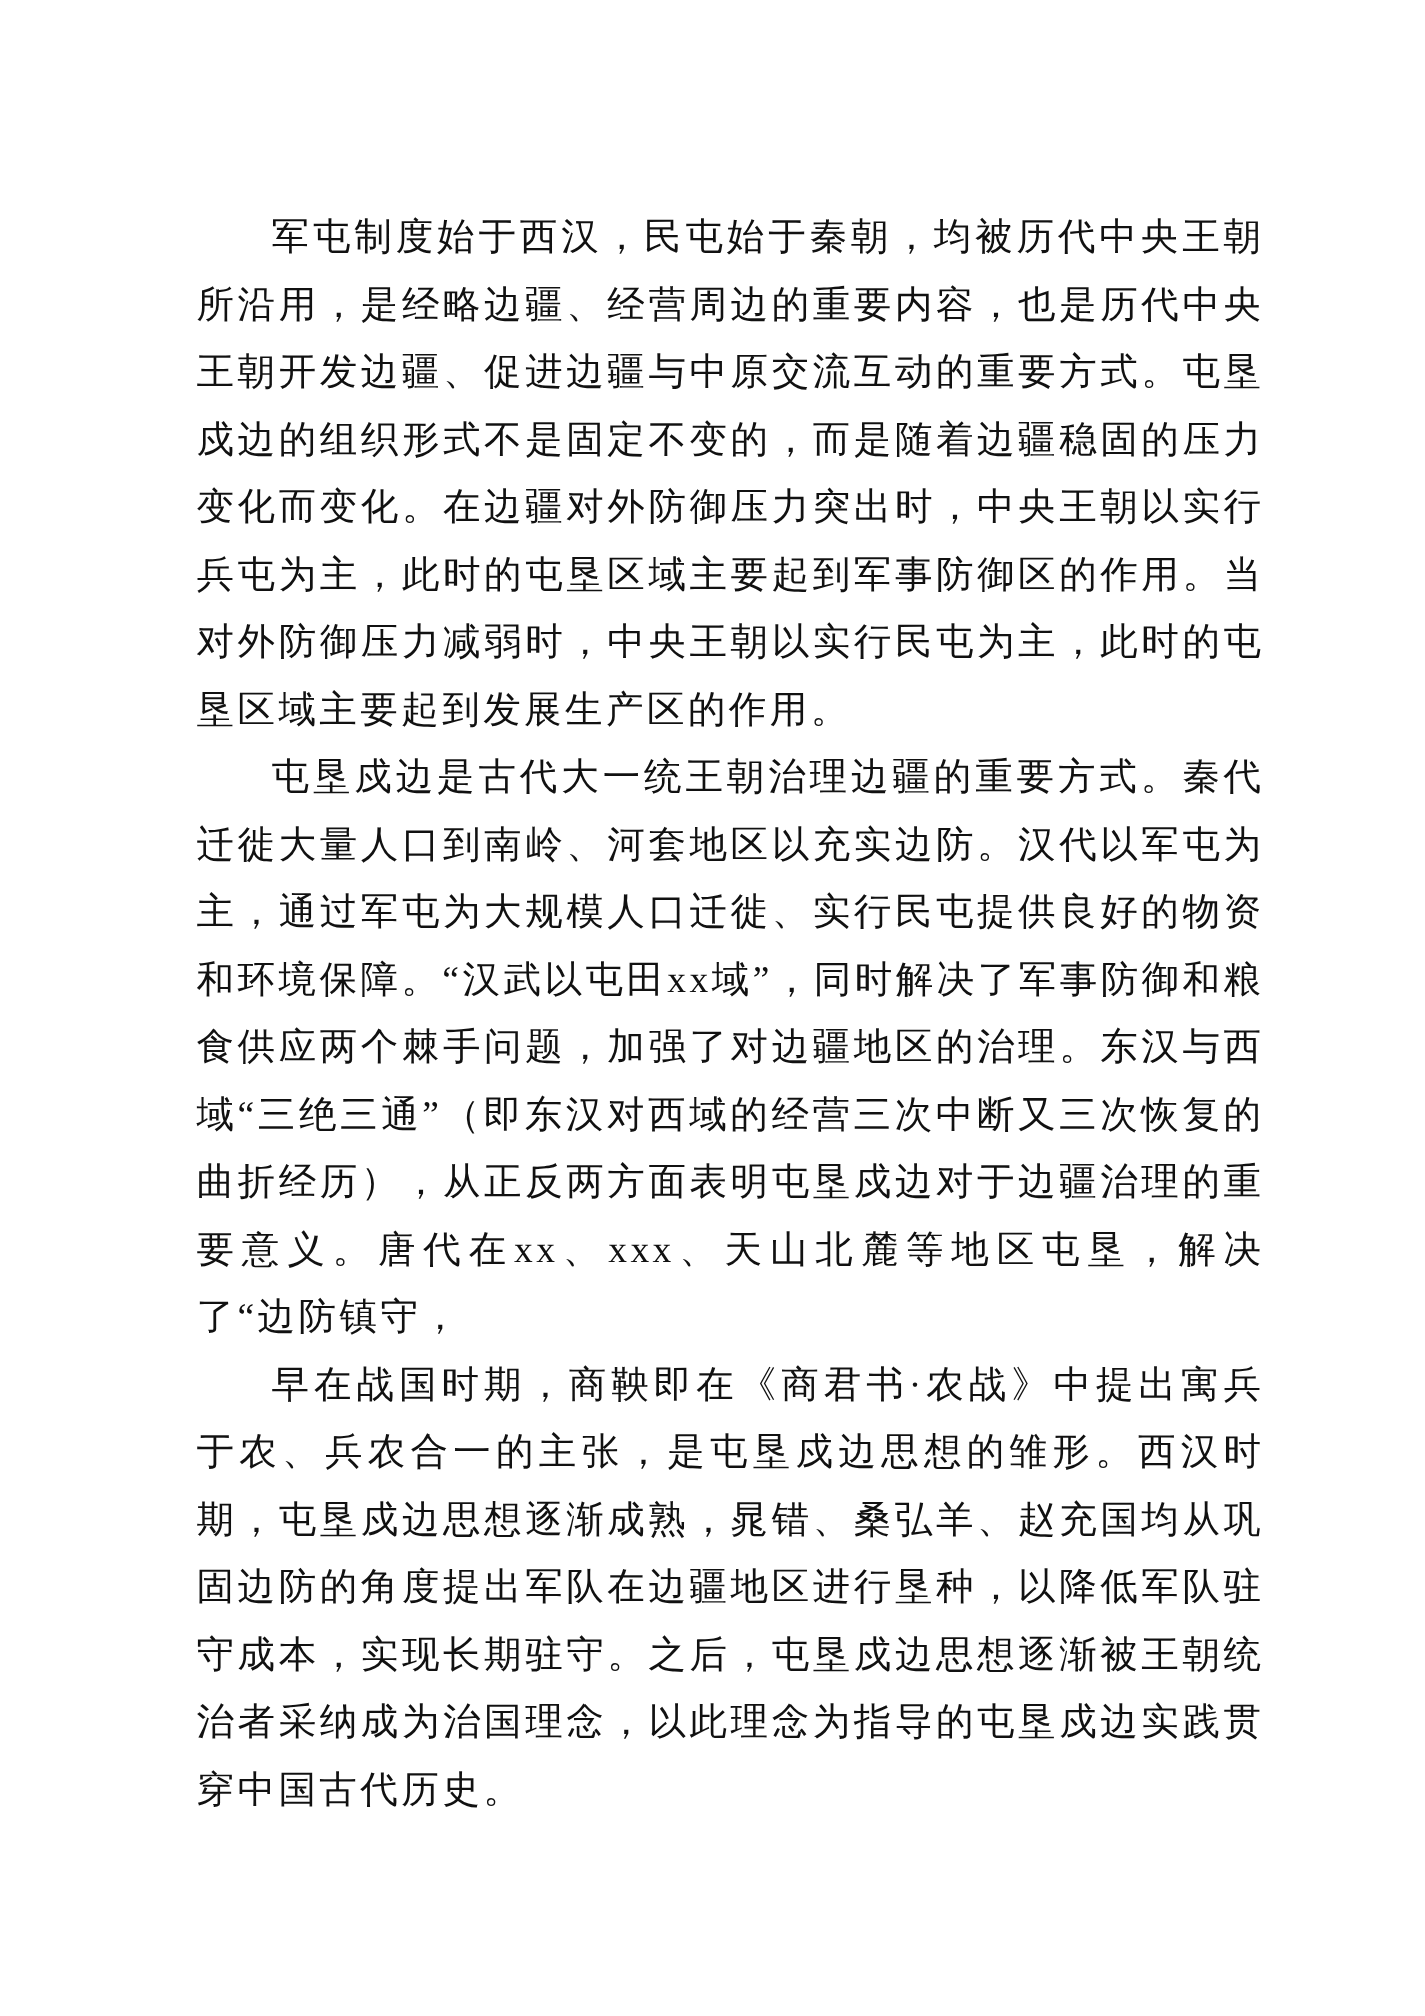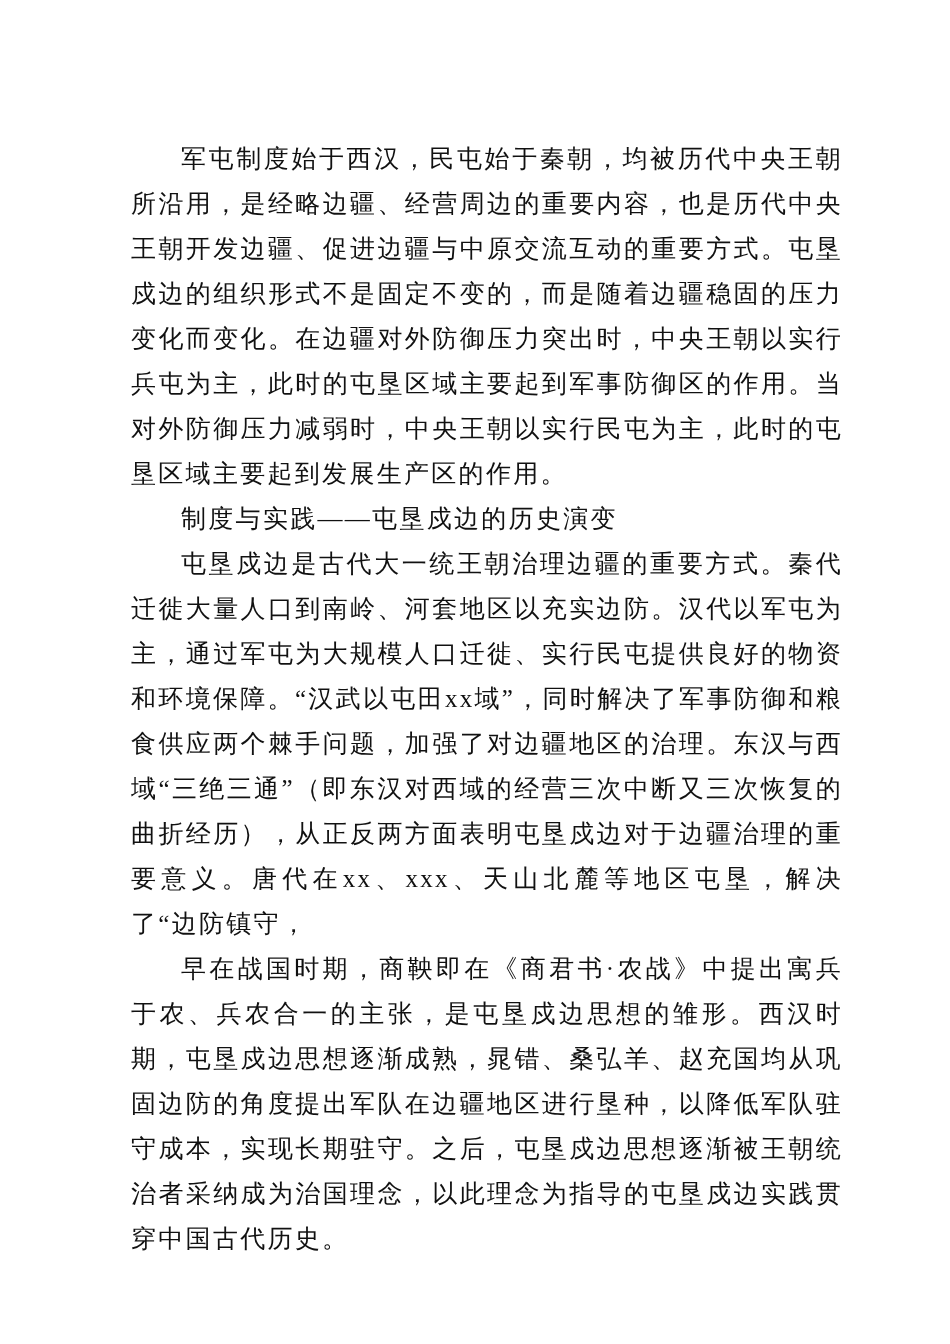--- a/index.html
+++ b/index.html
@@ -49,17 +49,16 @@
       
       font-weight: normal;
     }
   </style>
 </head>
 <body>
 
 <div class="page">
   <div class="content">
     <p class="para">军屯制度始于西汉，民屯始于秦朝，均被历代中央王朝所沿用，是经略边疆、经营周边的重要内容，也是历代中央王朝开发边疆、促进边疆与中原交流互动的重要方式。屯垦戍边的组织形式不是固定不变的，而是随着边疆稳固的压力变化而变化。在边疆对外防御压力突出时，中央王朝以实行兵屯为主，此时的屯垦区域主要起到军事防御区的作用。当对外防御压力减弱时，中央王朝以实行民屯为主，此时的屯垦区域主要起到发展生产区的作用。</p>
-    <p class="para heading">制度与实践——屯垦戍边的历史演变</p>
     <p class="para">屯垦戍边是古代大一统王朝治理边疆的重要方式。秦代迁徙大量人口到南岭、河套地区以充实边防。汉代以军屯为主，通过军屯为大规模人口迁徙、实行民屯提供良好的物资和环境保障。“汉武以屯田xx域”，同时解决了军事防御和粮食供应两个棘手问题，加强了对边疆地区的治理。东汉与西域“三绝三通”（即东汉对西域的经营三次中断又三次恢复的曲折经历），从正反两方面表明屯垦戍边对于边疆治理的重要意义。唐代在xx、xxx、天山北麓等地区屯垦，解决了“边防镇守，</p>
     <p class="para">早在战国时期，商鞅即在《商君书·农战》中提出寓兵于农、兵农合一的主张，是屯垦戍边思想的雏形。西汉时期，屯垦戍边思想逐渐成熟，晁错、桑弘羊、赵充国均从巩固边防的角度提出军队在边疆地区进行垦种，以降低军队驻守成本，实现长期驻守。之后，屯垦戍边思想逐渐被王朝统治者采纳成为治国理念，以此理念为指导的屯垦戍边实践贯穿中国古代历史。</p>
   </div>
 </div>
 
 </body></html>

